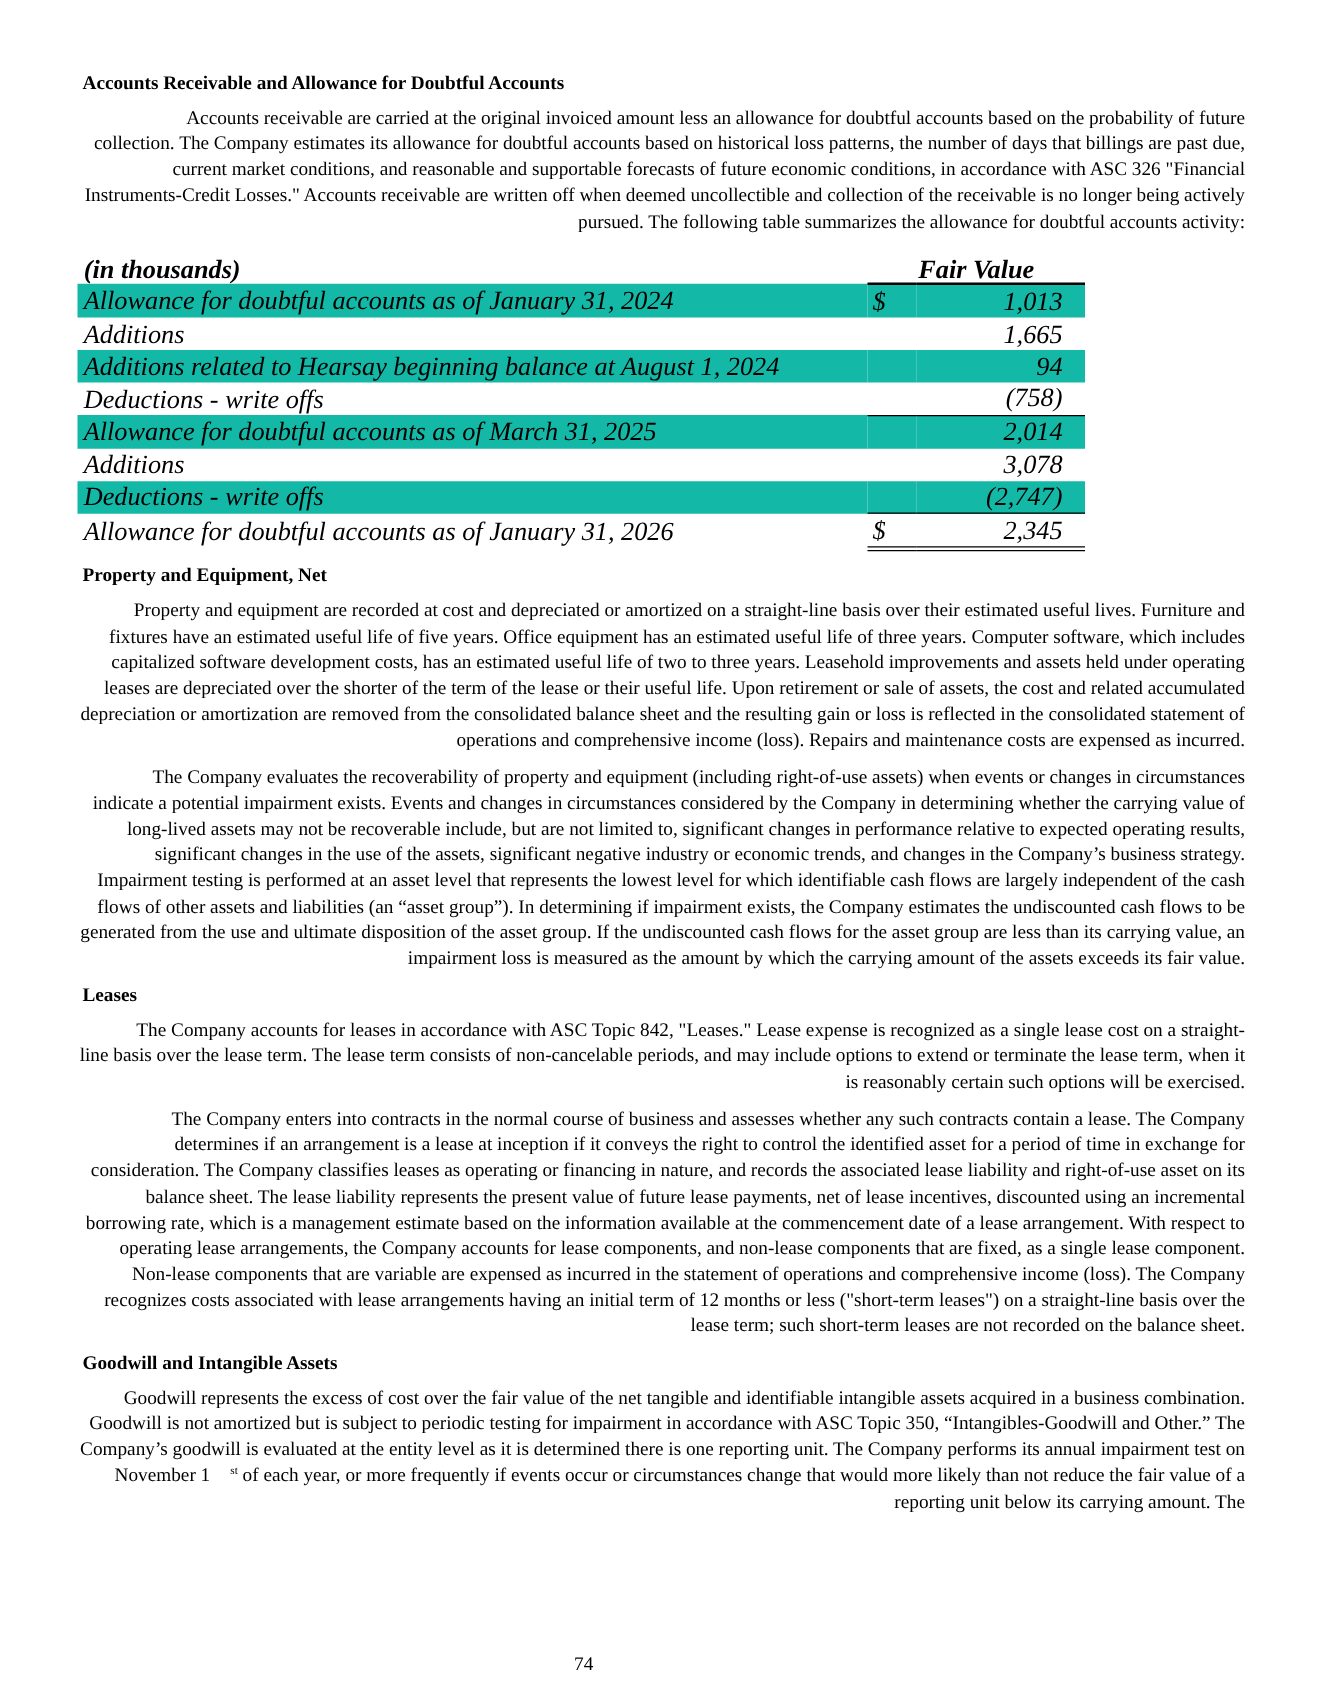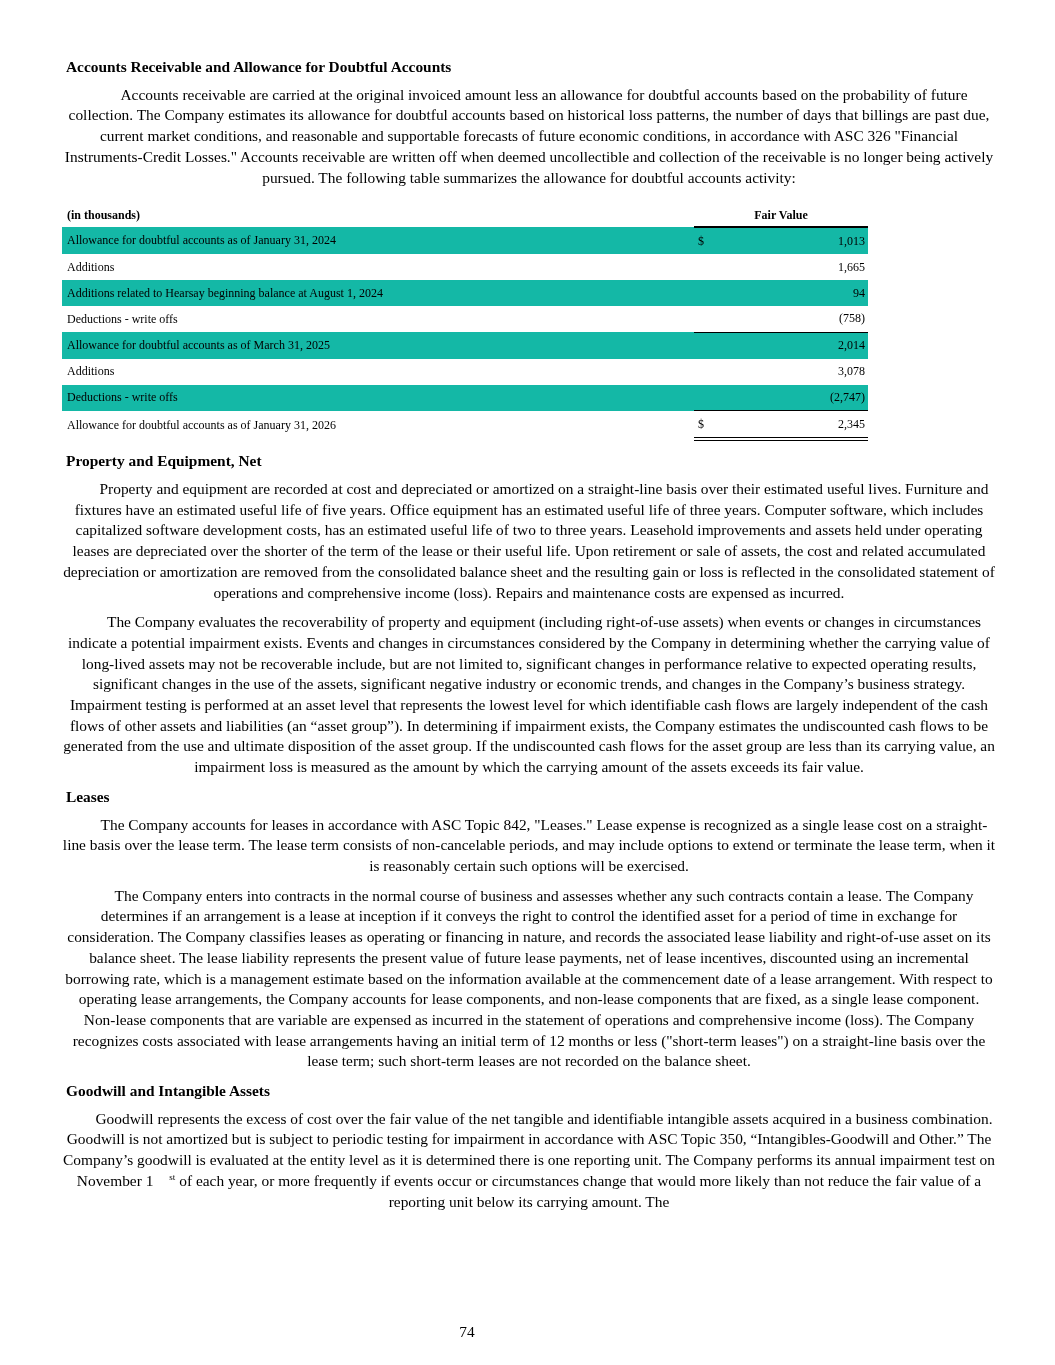--- a/index.html
+++ b/index.html
@@ -3,30 +3,31 @@
   <meta charset="utf-8">
   <style>
     html, body { margin: 0; padding: 0; background: #ffffff; }
     body {
       width: 1055px; height: 1365px; position: relative; overflow: hidden;
       font-family: "Liberation Serif", "DejaVu Serif", serif;
       color: #000; font-size: 15.4px; line-height: 20.7px;
     }
     .page { position: absolute; left: 62px; top: 57px; width: 934px; }
     .heading { font-weight: bold; margin: 0 0 7px 4px; font-size: 15.4px; }
-    .para { text-indent: 30px; margin: 0 0 9px 0; text-align: center; }
+    .para { text-indent: 30px; margin: 0 0 9px 0; text-align: right; }
     .para sup { font-size: 9px; line-height: 0; vertical-align: super; margin-left: 16px; }
     table.allow {
       border-collapse: collapse; width: 806px; margin: 16px 0 5px 0;
-      font-size: 12px;
+      font-size: 21px;
+      font-style: italic;
     }
     table.allow td { padding: 0 5px; height: 25.9px; }
     table.allow .lbl { width: 622px; }
     table.allow .dollar { width: 30px; text-align: left; padding-left: 4px; }
-    table.allow .val { text-align: right; padding-right: 3px; }
+    table.allow .val { text-align: right; padding-right: 18px; }
     table.allow tr.hdr td { font-weight: bold; height: 22px; }
     table.allow tr.hdr .fvhead { text-align: center; border-bottom: 2px solid #000; }
     table.allow tr.shade td { background: #14b8a6; }
     .top-rule td.dollar, .top-rule td.val { border-top: 1.5px solid #000; }
     .dbl td.dollar, .dbl td.val { border-bottom: 4px double #000; }
     .pagenum { position: absolute; top: 1322px; left: 0; width: 934px; text-align: center; font-size: 15.4px; }
   </style>
 </head>
 <body>
 

